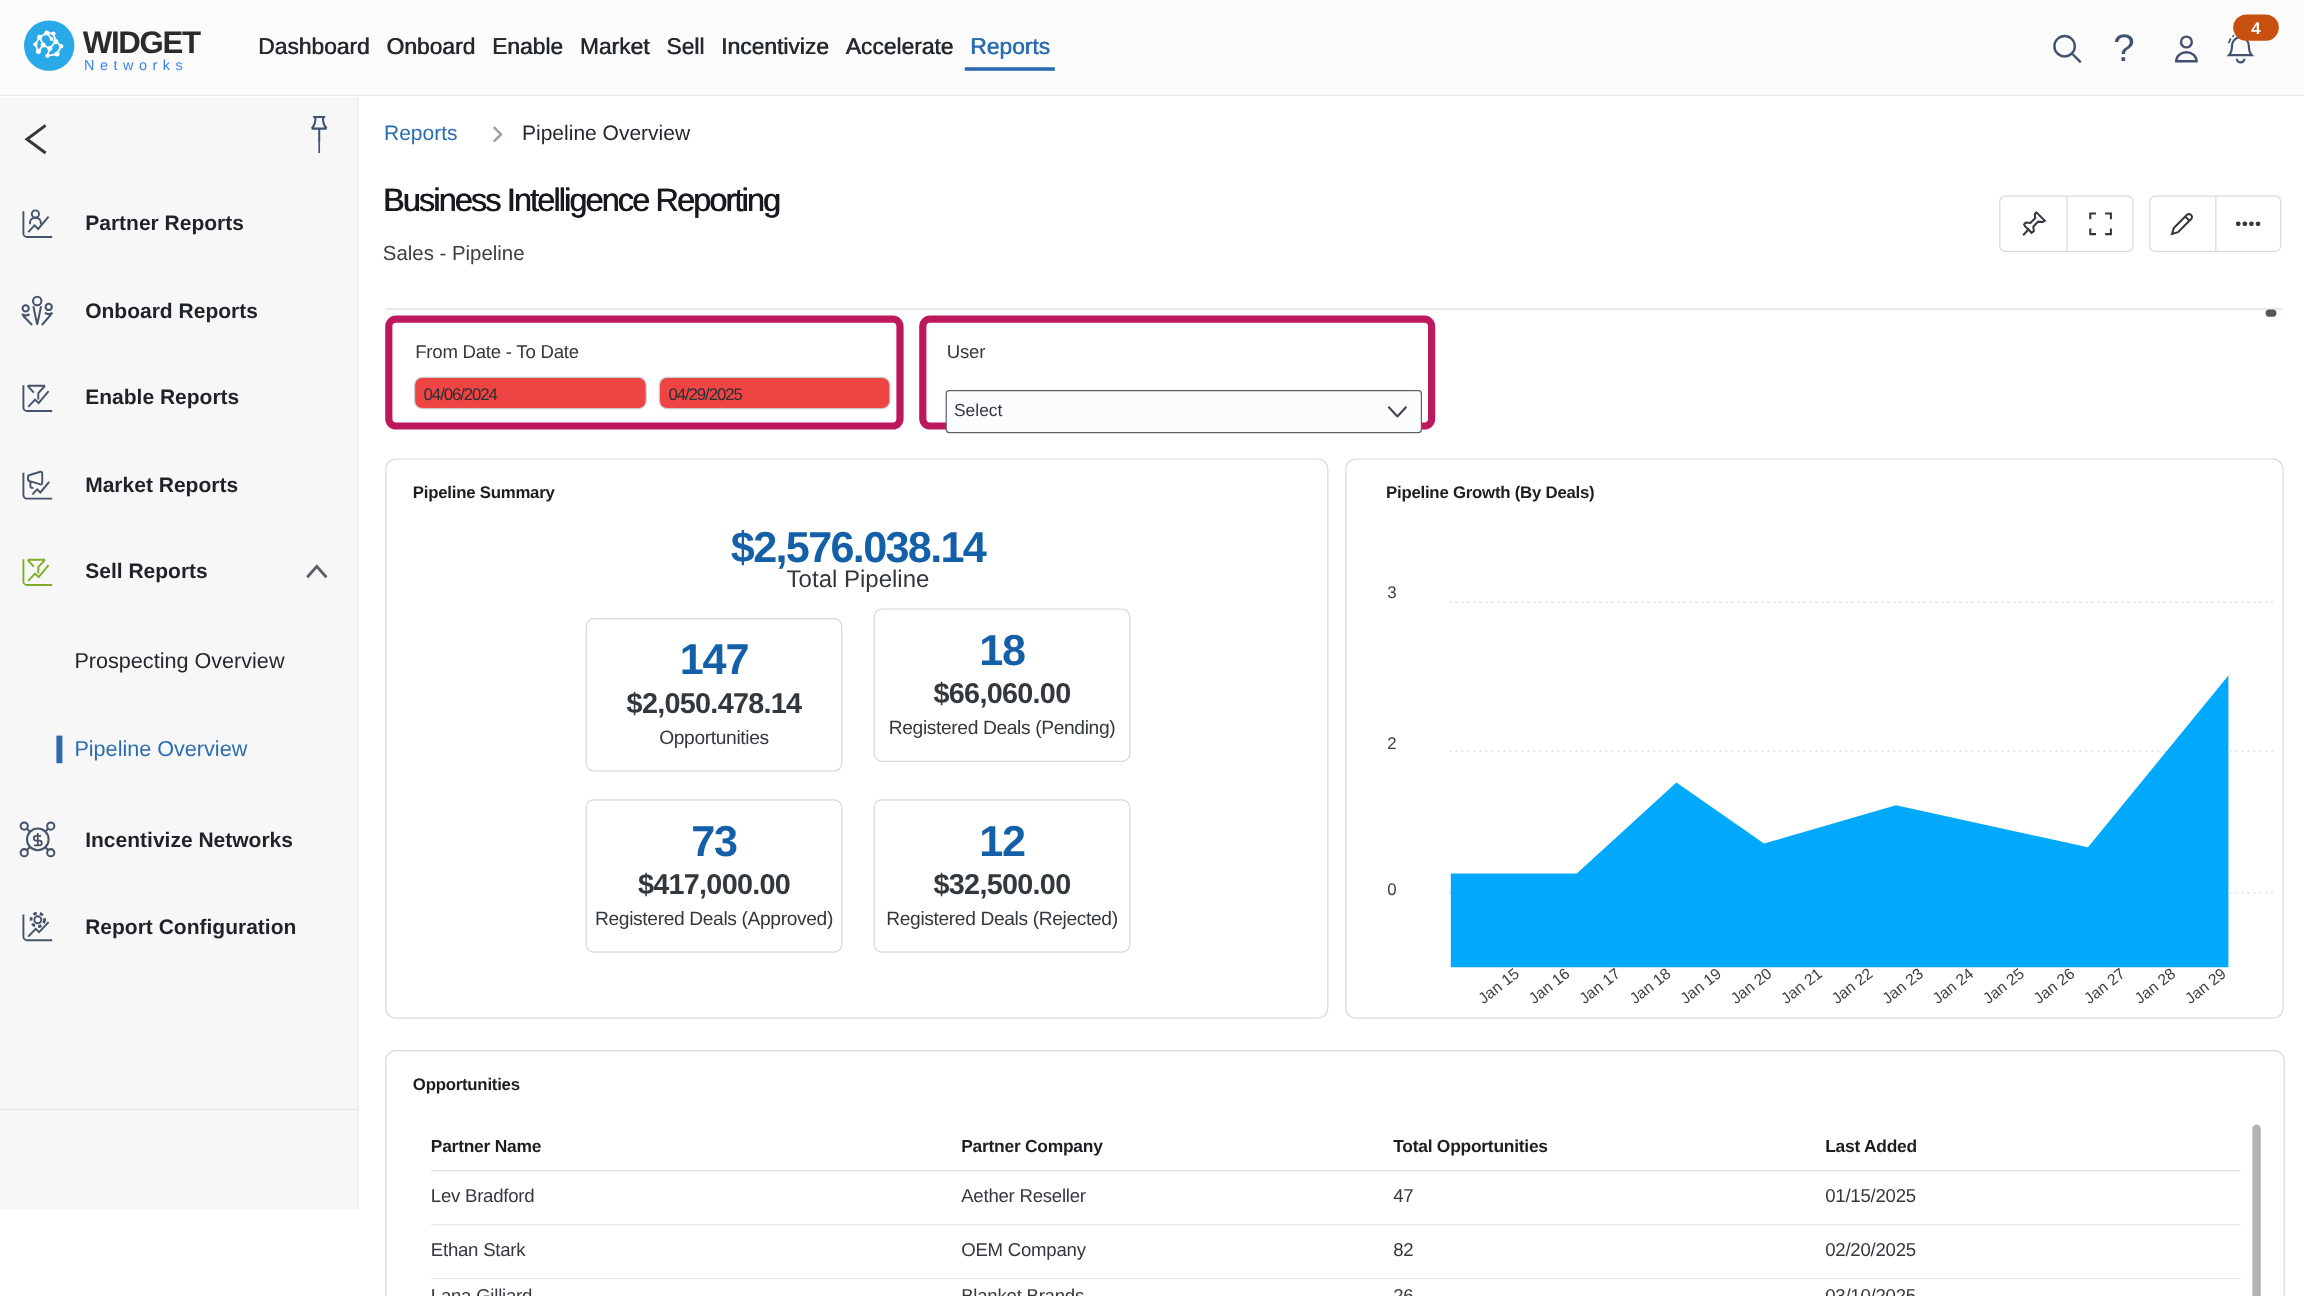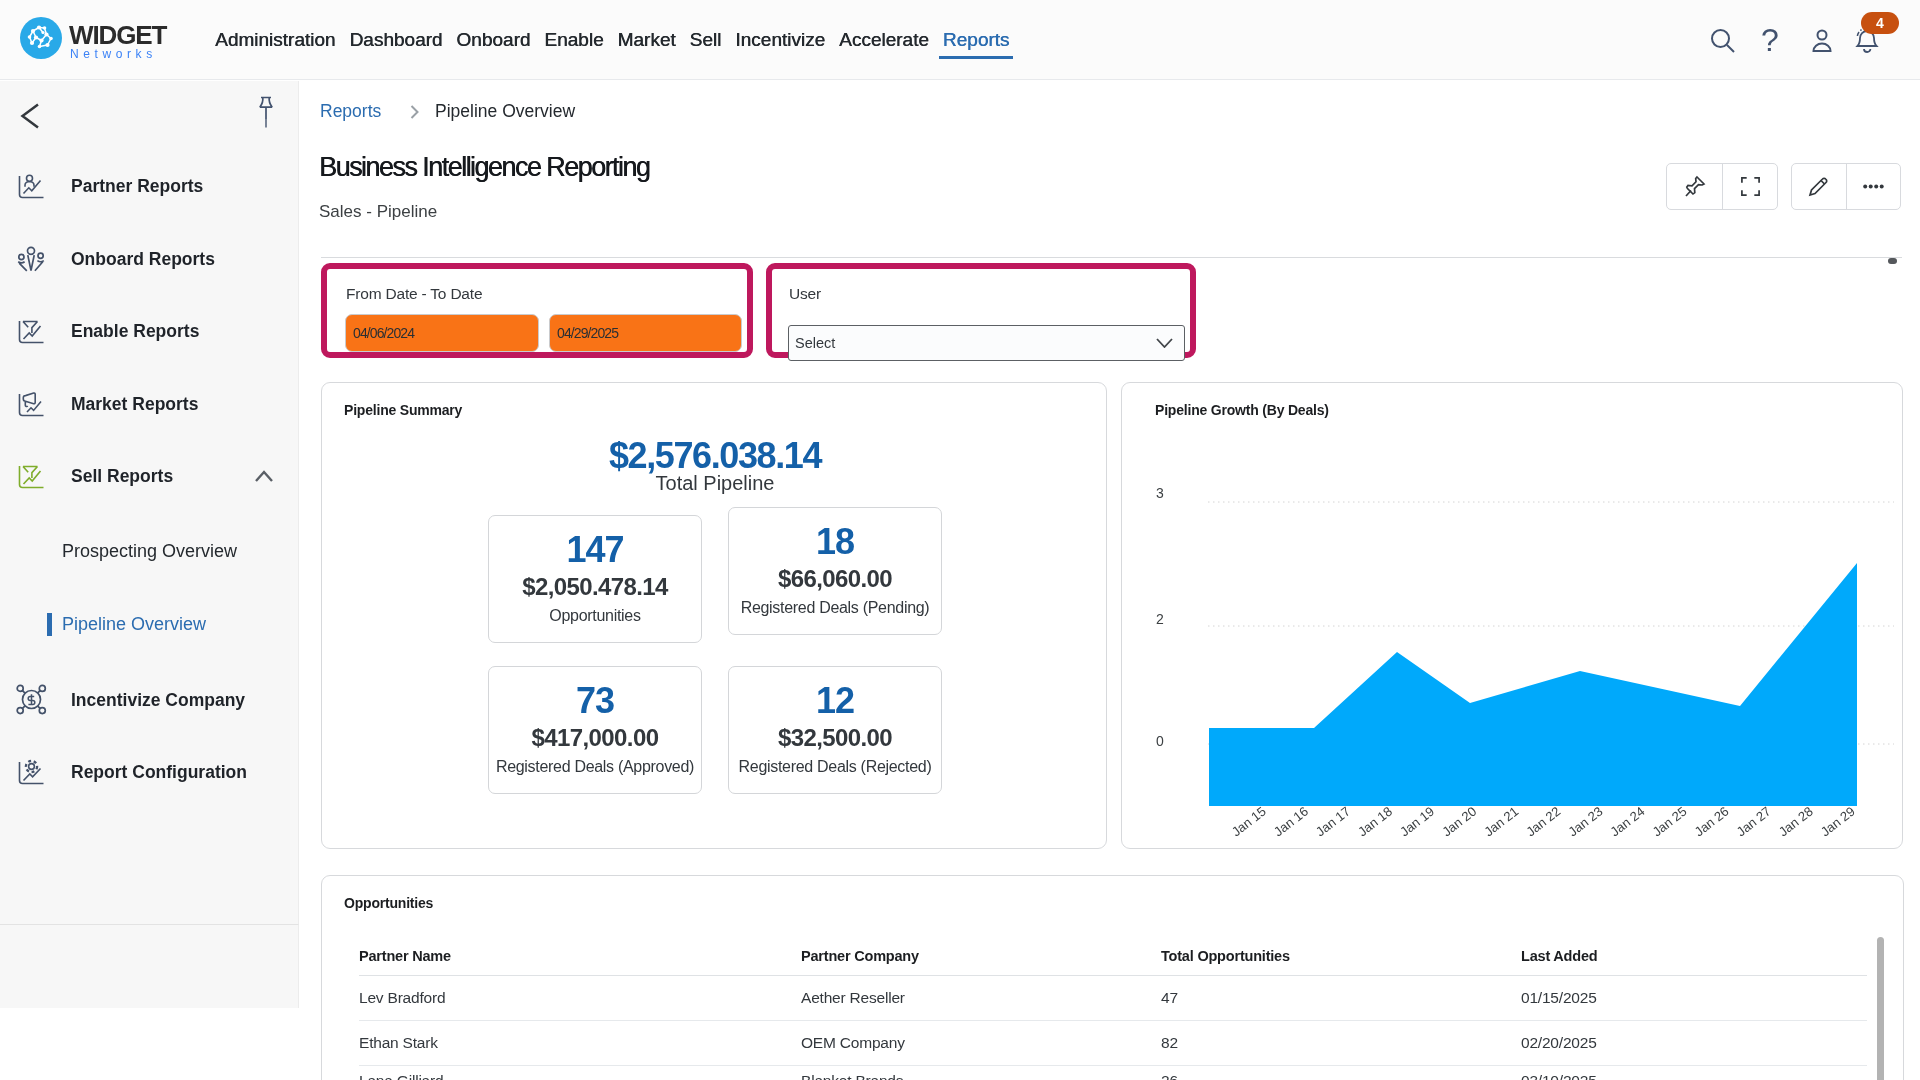--- a/index.html
+++ b/index.html
@@ -52,22 +52,22 @@
 #mini-scroll { position:absolute; left:1888px; top:258px; width:9px; height:6px;
   background:#55585c; border-radius:3px; }
 
 
 .filter-card { position:absolute; top:263px; height:95px; background:#fff;
   border:6px solid #be185d; border-radius:9px; }
 #fc1 { left:321px; width:432px; }
 #fc1 .filter-label { left:19px; }
 #fc2 { left:766px; width:430px; }
 .filter-label { position:absolute; top:16px; left:17px; font-size:15.5px; letter-spacing:-0.2px; color:#33383d; }
-.date-input { position:absolute; top:45px; height:38px; border:1px solid #c9cbce;
-  border-radius:7px; background:#f97316; font-size:14px; letter-spacing:-0.9px; color:#2b2f33;
+.date-input { position:absolute; top:45px; height:27px; border:1px solid #c9cbce;
+  border-radius:7px; background:#ef4444; font-size:14px; letter-spacing:-0.9px; color:#2b2f33;
   display:flex; align-items:center; padding-left:7px; }
 #user-select { position:absolute; left:16px; top:44px; width:397px; height:36px;
   border:1.6px solid #5c6064; border-radius:3px; background:#fbfcfd; font-size:14.5px;
   font-weight:400; color:#33383d; display:flex; align-items:center; padding-left:6px;margin-top:12px; }
 
 
 .card { position:absolute; background:#fff; border:1px solid #d7d9dc; border-radius:9px; }
 .card-title { position:absolute; left:22px; top:19px; font-size:14px; font-weight:700;
   letter-spacing:-0.2px; color:#1c1e21; }
 #summary-card { left:321px; top:382px; width:786px; height:467px; }
@@ -117,21 +117,20 @@
         <circle cx="32" cy="22.5" r="1.8"></circle>
       <circle cx="28.5" cy="29" r="2.1"></circle>
         <circle cx="20.5" cy="30.5" r="1.8"></circle>
       <circle cx="10.5" cy="21" r="1.8"></circle>
         <circle cx="24" cy="16.5" r="1.6"></circle>
     </g>
   </svg>
   <div id="logo-widget">WIDGET</div>
   <div id="logo-networks">Networks</div>
   <div id="nav-links">
-    <span class="navlink">Administration</span>
     <span class="navlink">Dashboard</span>
     <span class="navlink">Onboard</span>
     <span class="navlink">Enable</span>
     <span class="navlink">Market</span>
     <span class="navlink">Sell</span>
     <span class="navlink">Incentivize</span>
     <span class="navlink">Accelerate</span>
     <span class="navlink active">Reports</span>
   </div>
   <div class="topicon" style="left:1709px;">
@@ -224,21 +223,21 @@
 <div class="menu-item" style="top:684px;">
   <svg class="menu-icon" viewBox="0 0 32 32" fill="none" stroke="#44526a" stroke-width="1.7">
     <circle cx="16.5" cy="15.5" r="9"></circle>
     <path d="M16.5 10.2 v10.6 M19.2 12.5 h-4 a2 2 0 0 0 0 4 h2.6 a2 2 0 0 1 0 4 h-4.4" stroke-width="1.5"></path>
     <circle cx="5.2" cy="4.4" r="3"></circle>
       <circle cx="27.3" cy="4.4" r="3"></circle>
     <circle cx="5.2" cy="26.6" r="3"></circle>
       <circle cx="27.3" cy="26.6" r="3"></circle>
     <path d="M7.5 6.6 L10 9.2 M25 6.6 L22.6 9.2 M7.5 24.4 L10 21.9 M25 24.4 L22.6 21.9"></path>
   </svg>
-  <div class="menu-text">Incentivize Company</div>
+  <div class="menu-text">Incentivize Networks</div>
 </div>
 <div class="menu-item" style="top:756px;">
   <svg class="menu-icon" viewBox="0 0 32 32" fill="none" stroke="#44526a" stroke-width="1.6">
     <path d="M4.5 6 V24.5 a3 3 0 0 0 3 3 H28.5"></path>
     <circle cx="16.5" cy="10.5" r="2.9"></circle>
     <circle cx="16.5" cy="10.5" r="5.6" stroke-width="2.3" stroke-dasharray="2.9 2.7"></circle>
     <path d="M8.5 24.5 L14.8 18 L17.6 20.8 L25.5 12.5"></path>
   </svg>
   <div class="menu-text">Report Configuration</div>
 </div>

